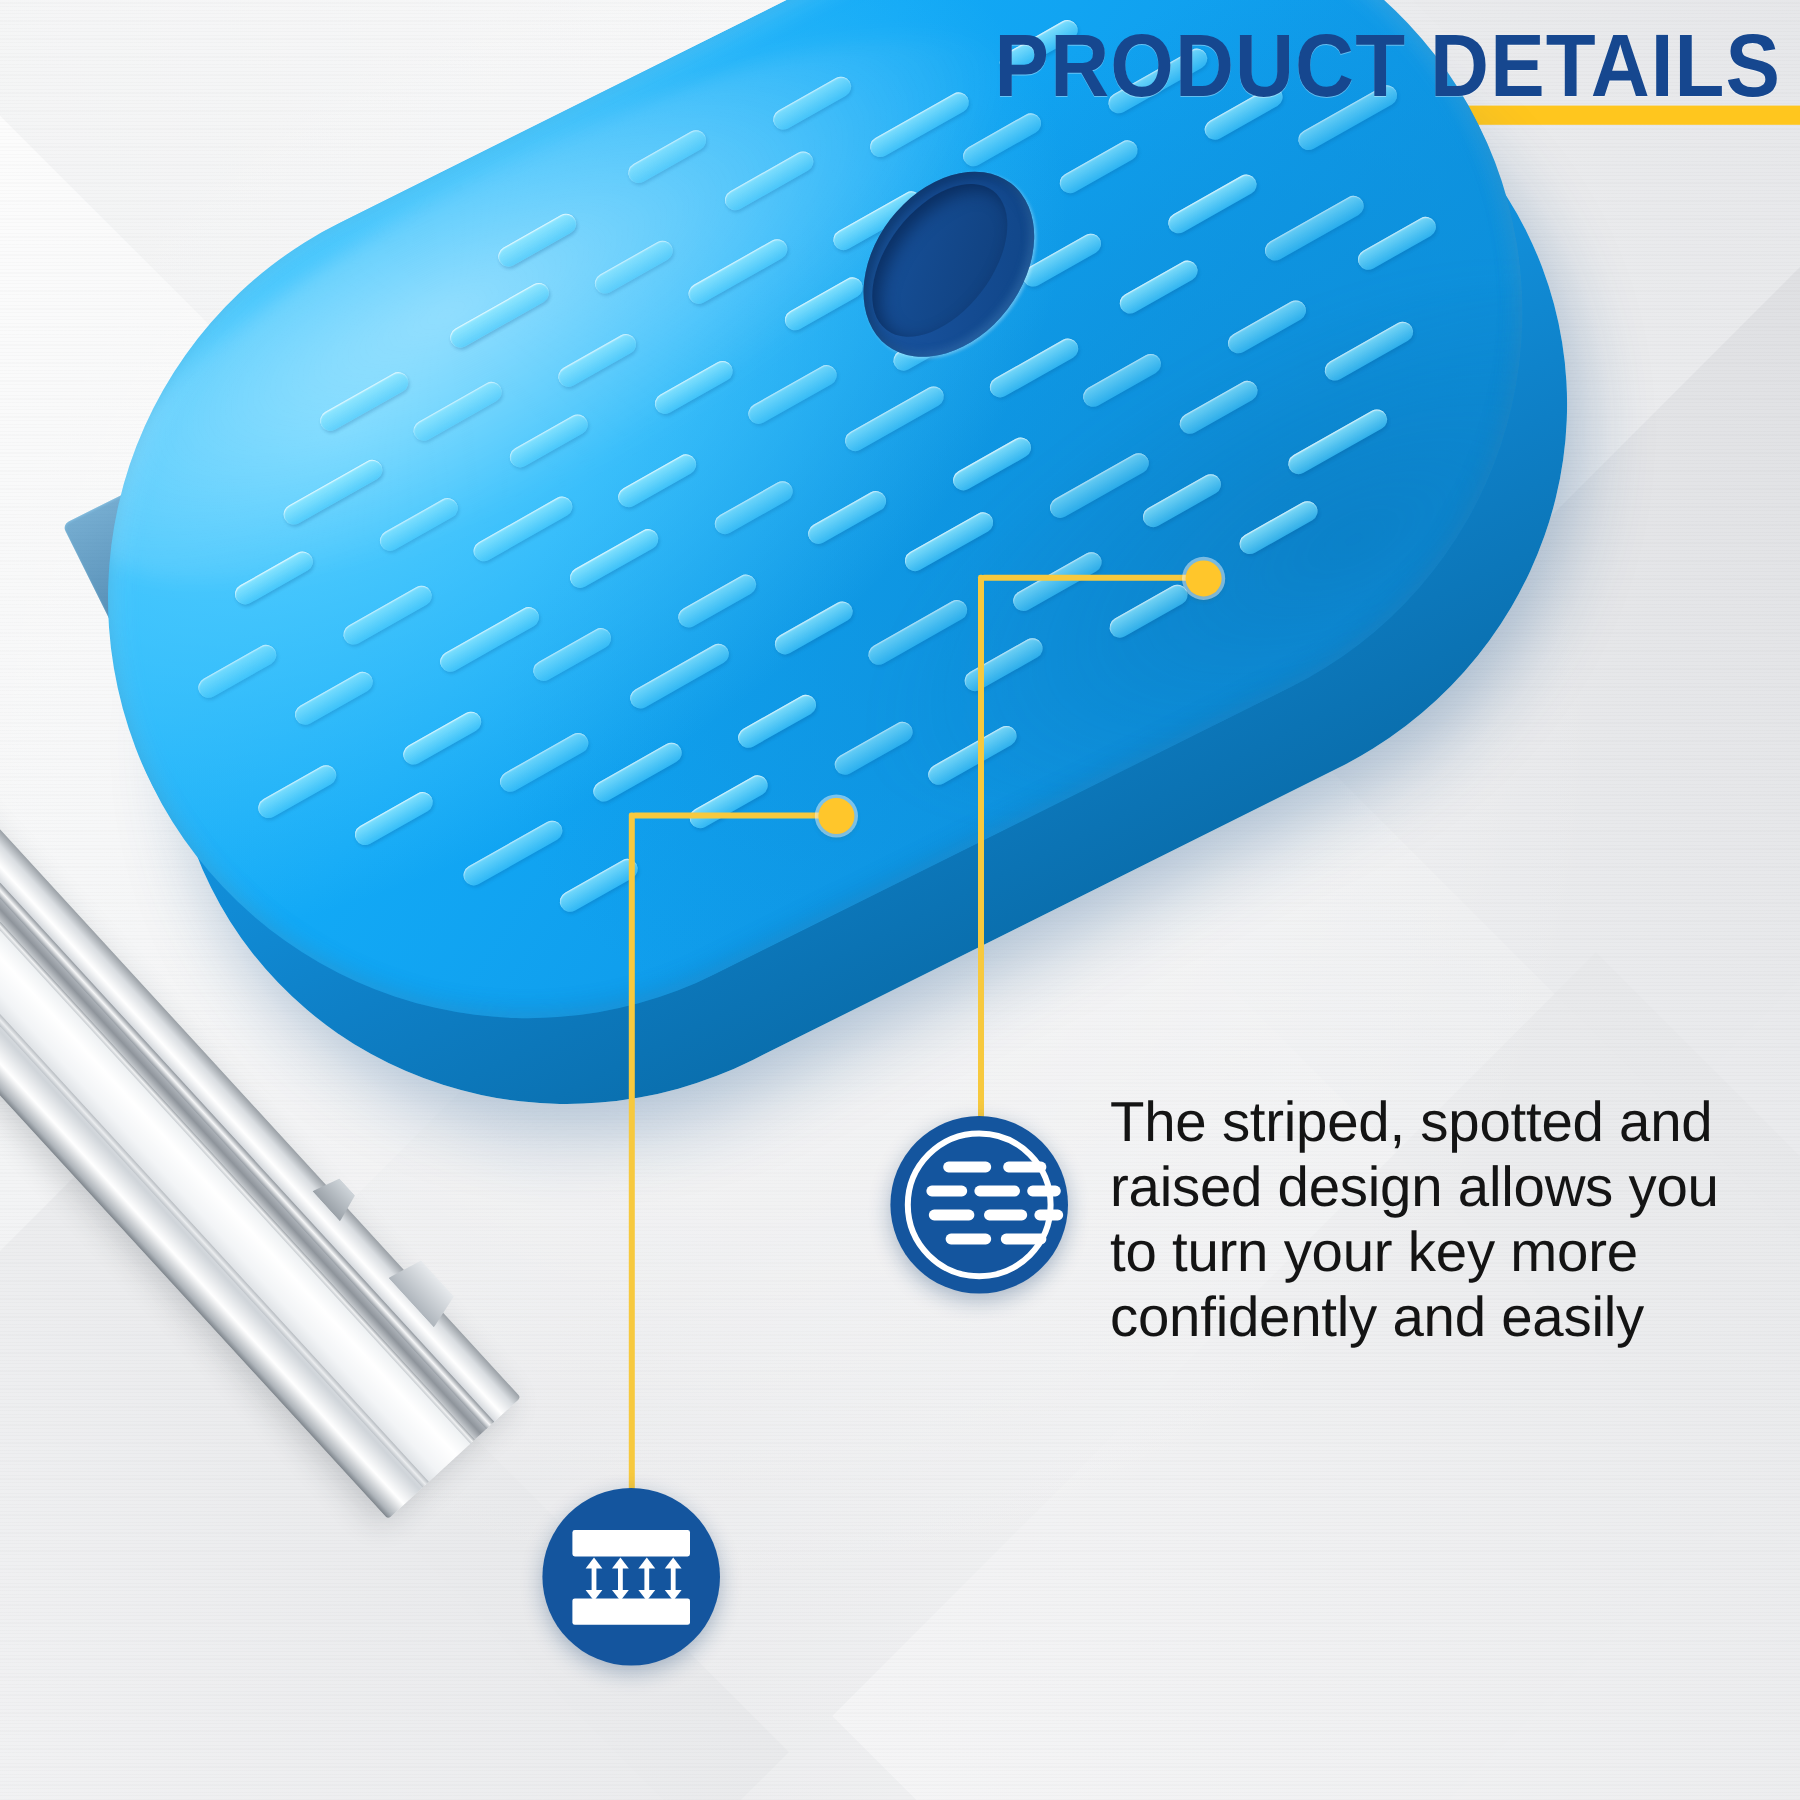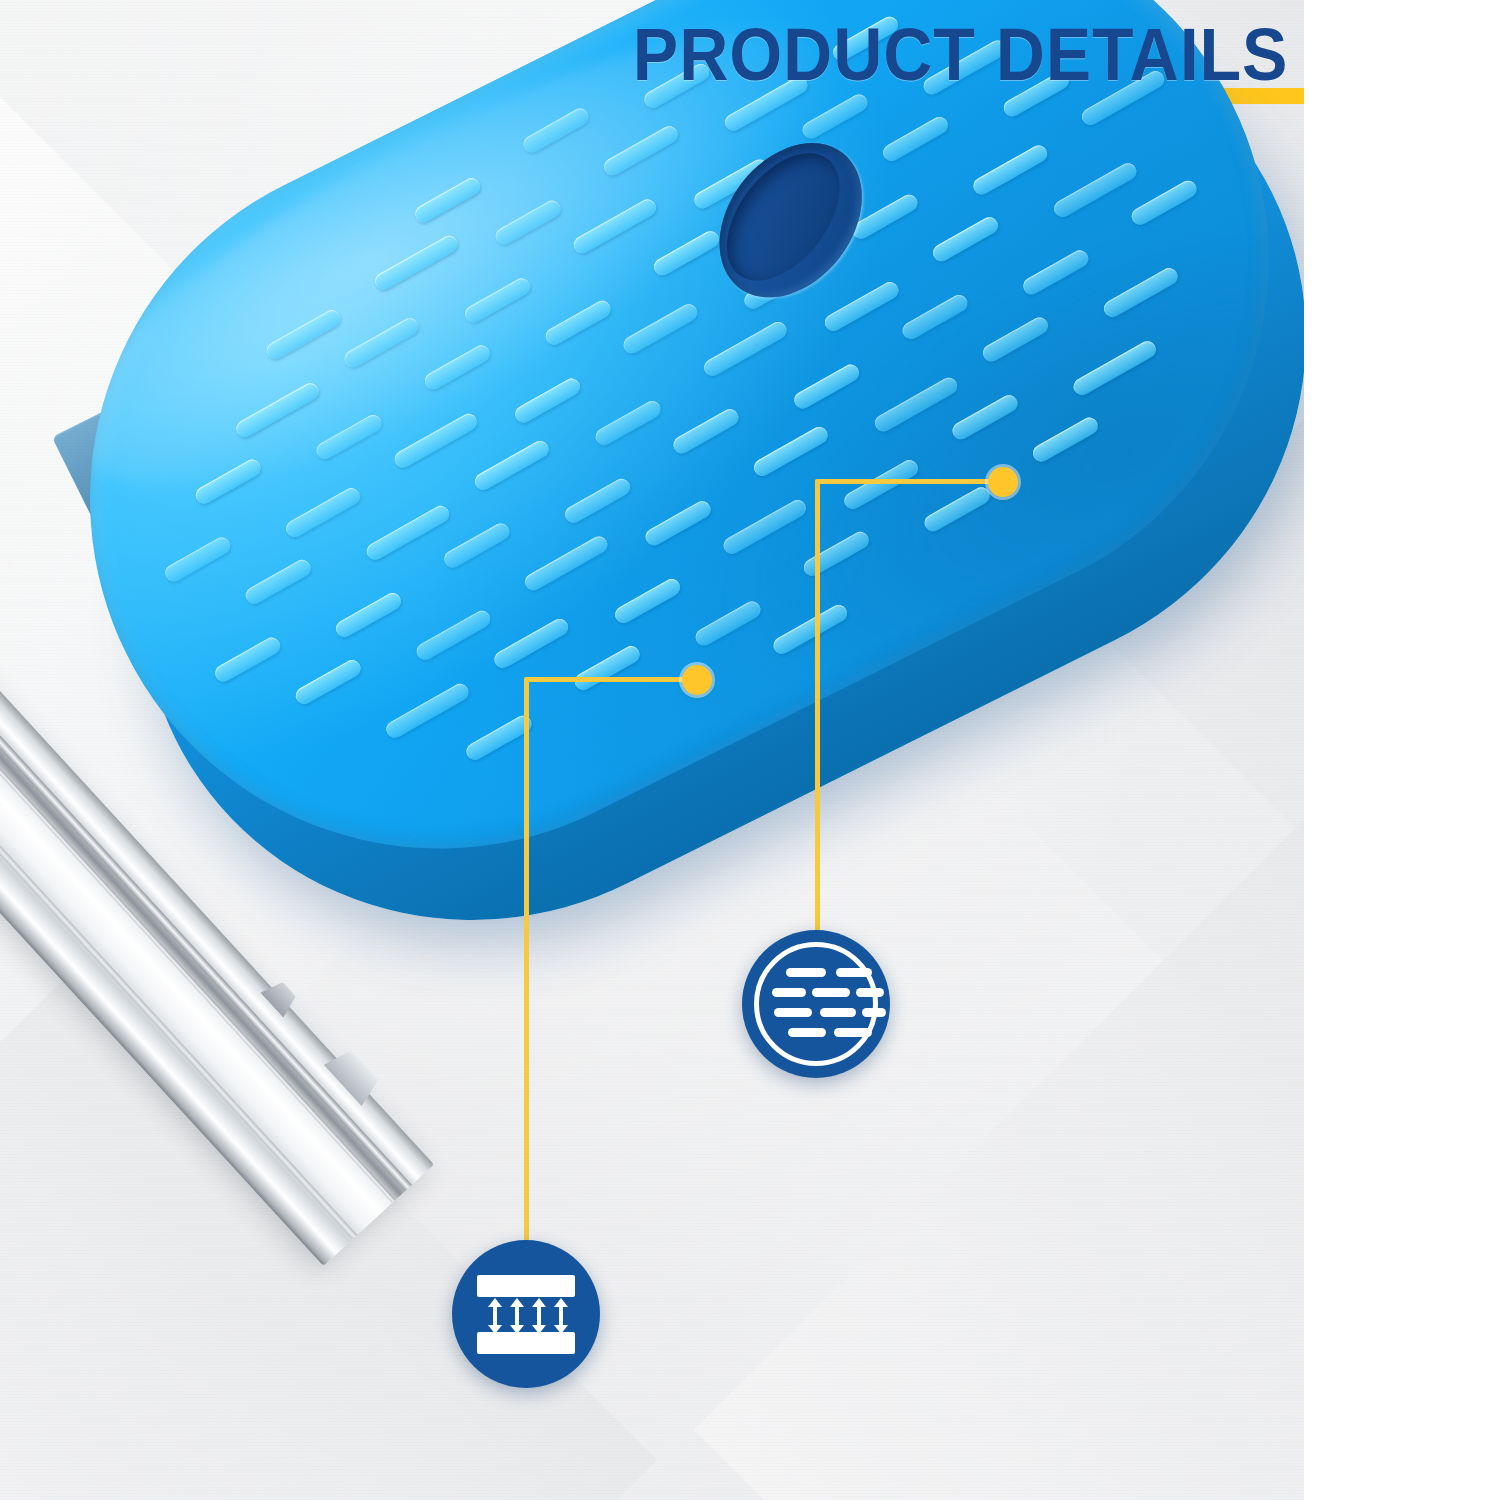--- a/index.html
+++ b/index.html
@@ -3,21 +3,21 @@
 <meta charset="utf-8">
 <style>
   * { margin:0; padding:0; box-sizing:border-box; }
   html,body { width:1500px; height:1500px; overflow:hidden; }
   body {
     font-family:"Liberation Sans", sans-serif;
     background:#ffffff;
     position:relative;
   }
 
-  #stage { position:absolute; inset:0; width:1304px; height:1500px; overflow:hidden; }
+  #stage { position:absolute; inset:0; width:1500px; height:1500px; overflow:hidden; }
 
   
   .bg-base{
     position:absolute; inset:0;
     background:
       linear-gradient(135deg,#fdfdfd 0%,#f4f5f6 30%,#ececee 55%,#f7f7f8 75%,#e9eaec 100%);
   }
   .bg-scan{
     position:absolute; inset:0;
     background:repeating-linear-gradient(0deg,rgba(0,0,0,.016) 0 1px,rgba(255,255,255,0) 1px 3px);
@@ -390,20 +390,24 @@
       <div class="brick" style="left:70px;top:58px;width:38px;"></div>
       <div class="brick" style="left:114px;top:58px;width:28px;"></div>
       <div class="brick" style="left:32px;top:78px;width:38px;"></div>
       <div class="brick" style="left:78px;top:78px;width:36px;"></div>
       <div class="brick" style="left:120px;top:78px;width:24px;"></div>
       <div class="brick" style="left:46px;top:98px;width:38px;"></div>
       <div class="brick" style="left:92px;top:98px;width:38px;"></div>
     </div>
   </div>
 
+  <div class="callout-text" style="left:925px;top:908px;width:560px;">The striped, spotted and
+raised design allows you
+to turn your key more
+confidently and easily</div>
 
   <div class="leader">
     <div class="ld-h" style="left:527px;top:677px;width:173px;"></div>
     <div class="ld-v" style="left:524px;top:677px;height:565px;"></div>
     <div class="ld-dot" style="left:682px;top:665px;"></div>
   </div>
 
   <div class="badge" style="left:452px;top:1240px;">
     <div>
       <div class="plate" style="left:25px;top:35px;width:98px;height:22px;"></div>

